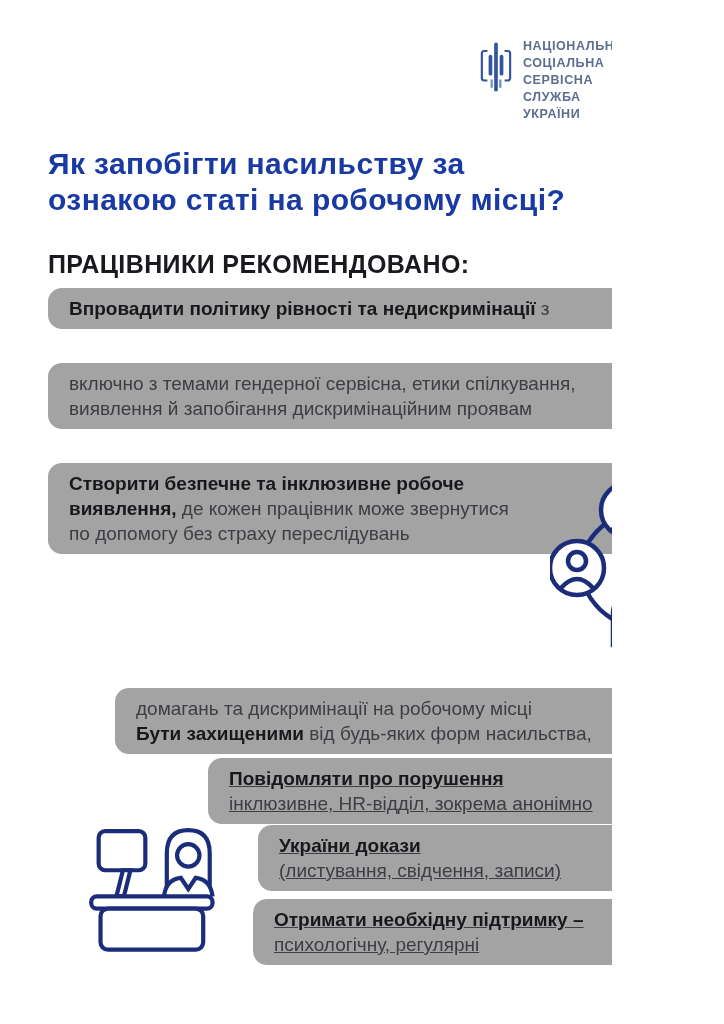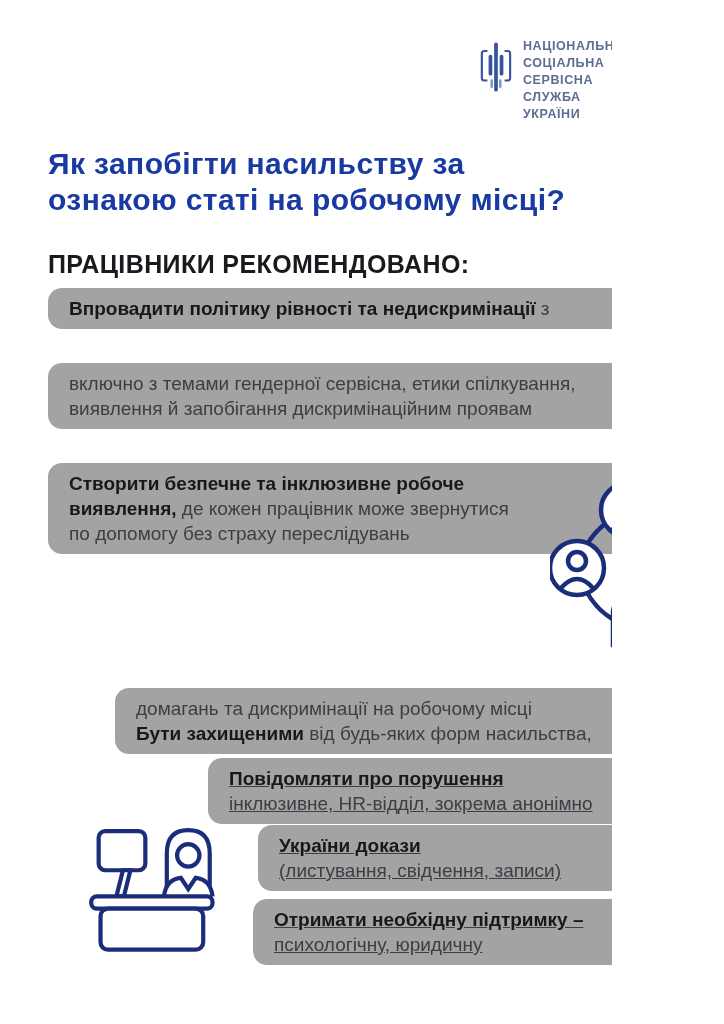--- a/index.html
+++ b/index.html
@@ -121,21 +121,21 @@
   <div class="box wrk2 center">
       <div class="line"><span class="b">Повідомляти про порушення</span></div>
       <div class="line"><span class="r">інклюзивне, HR-відділ, зокрема анонімно</span></div>
     </div>
   <div class="box wrk3 center">
       <div class="line"><span class="b">України докази</span></div>
       <div class="line"><span class="r">(листування, свідчення, записи)</span></div>
     </div>
   <div class="box wrk4 center">
       <div class="line"><span class="b">Отримати необхідну підтримку –</span></div>
-      <div class="line"><span class="r">психологічну, юридичну</span></div>
+      <div class="line"><span class="r">психологічну, регулярні</span></div>
     </div>
 
   <svg class="desk-icon" width="140" height="140" viewBox="0 0 150 150">
     <g stroke="#1b2d7a" stroke-width="4.5">
 
       <rect x="20" y="14" width="50" height="42" rx="7" fill="#ffffff"></rect>
       <path d="M46,56 L54,56 L47,84 L39,84 Z" fill="#ffffff"></path>
 
       <path d="M93,84 L93,38 Q93,13 116,13 Q139,13 139,38 L139,84" fill="#ffffff"></path>
       <circle cx="116" cy="40" r="12" fill="#ffffff"></circle>

